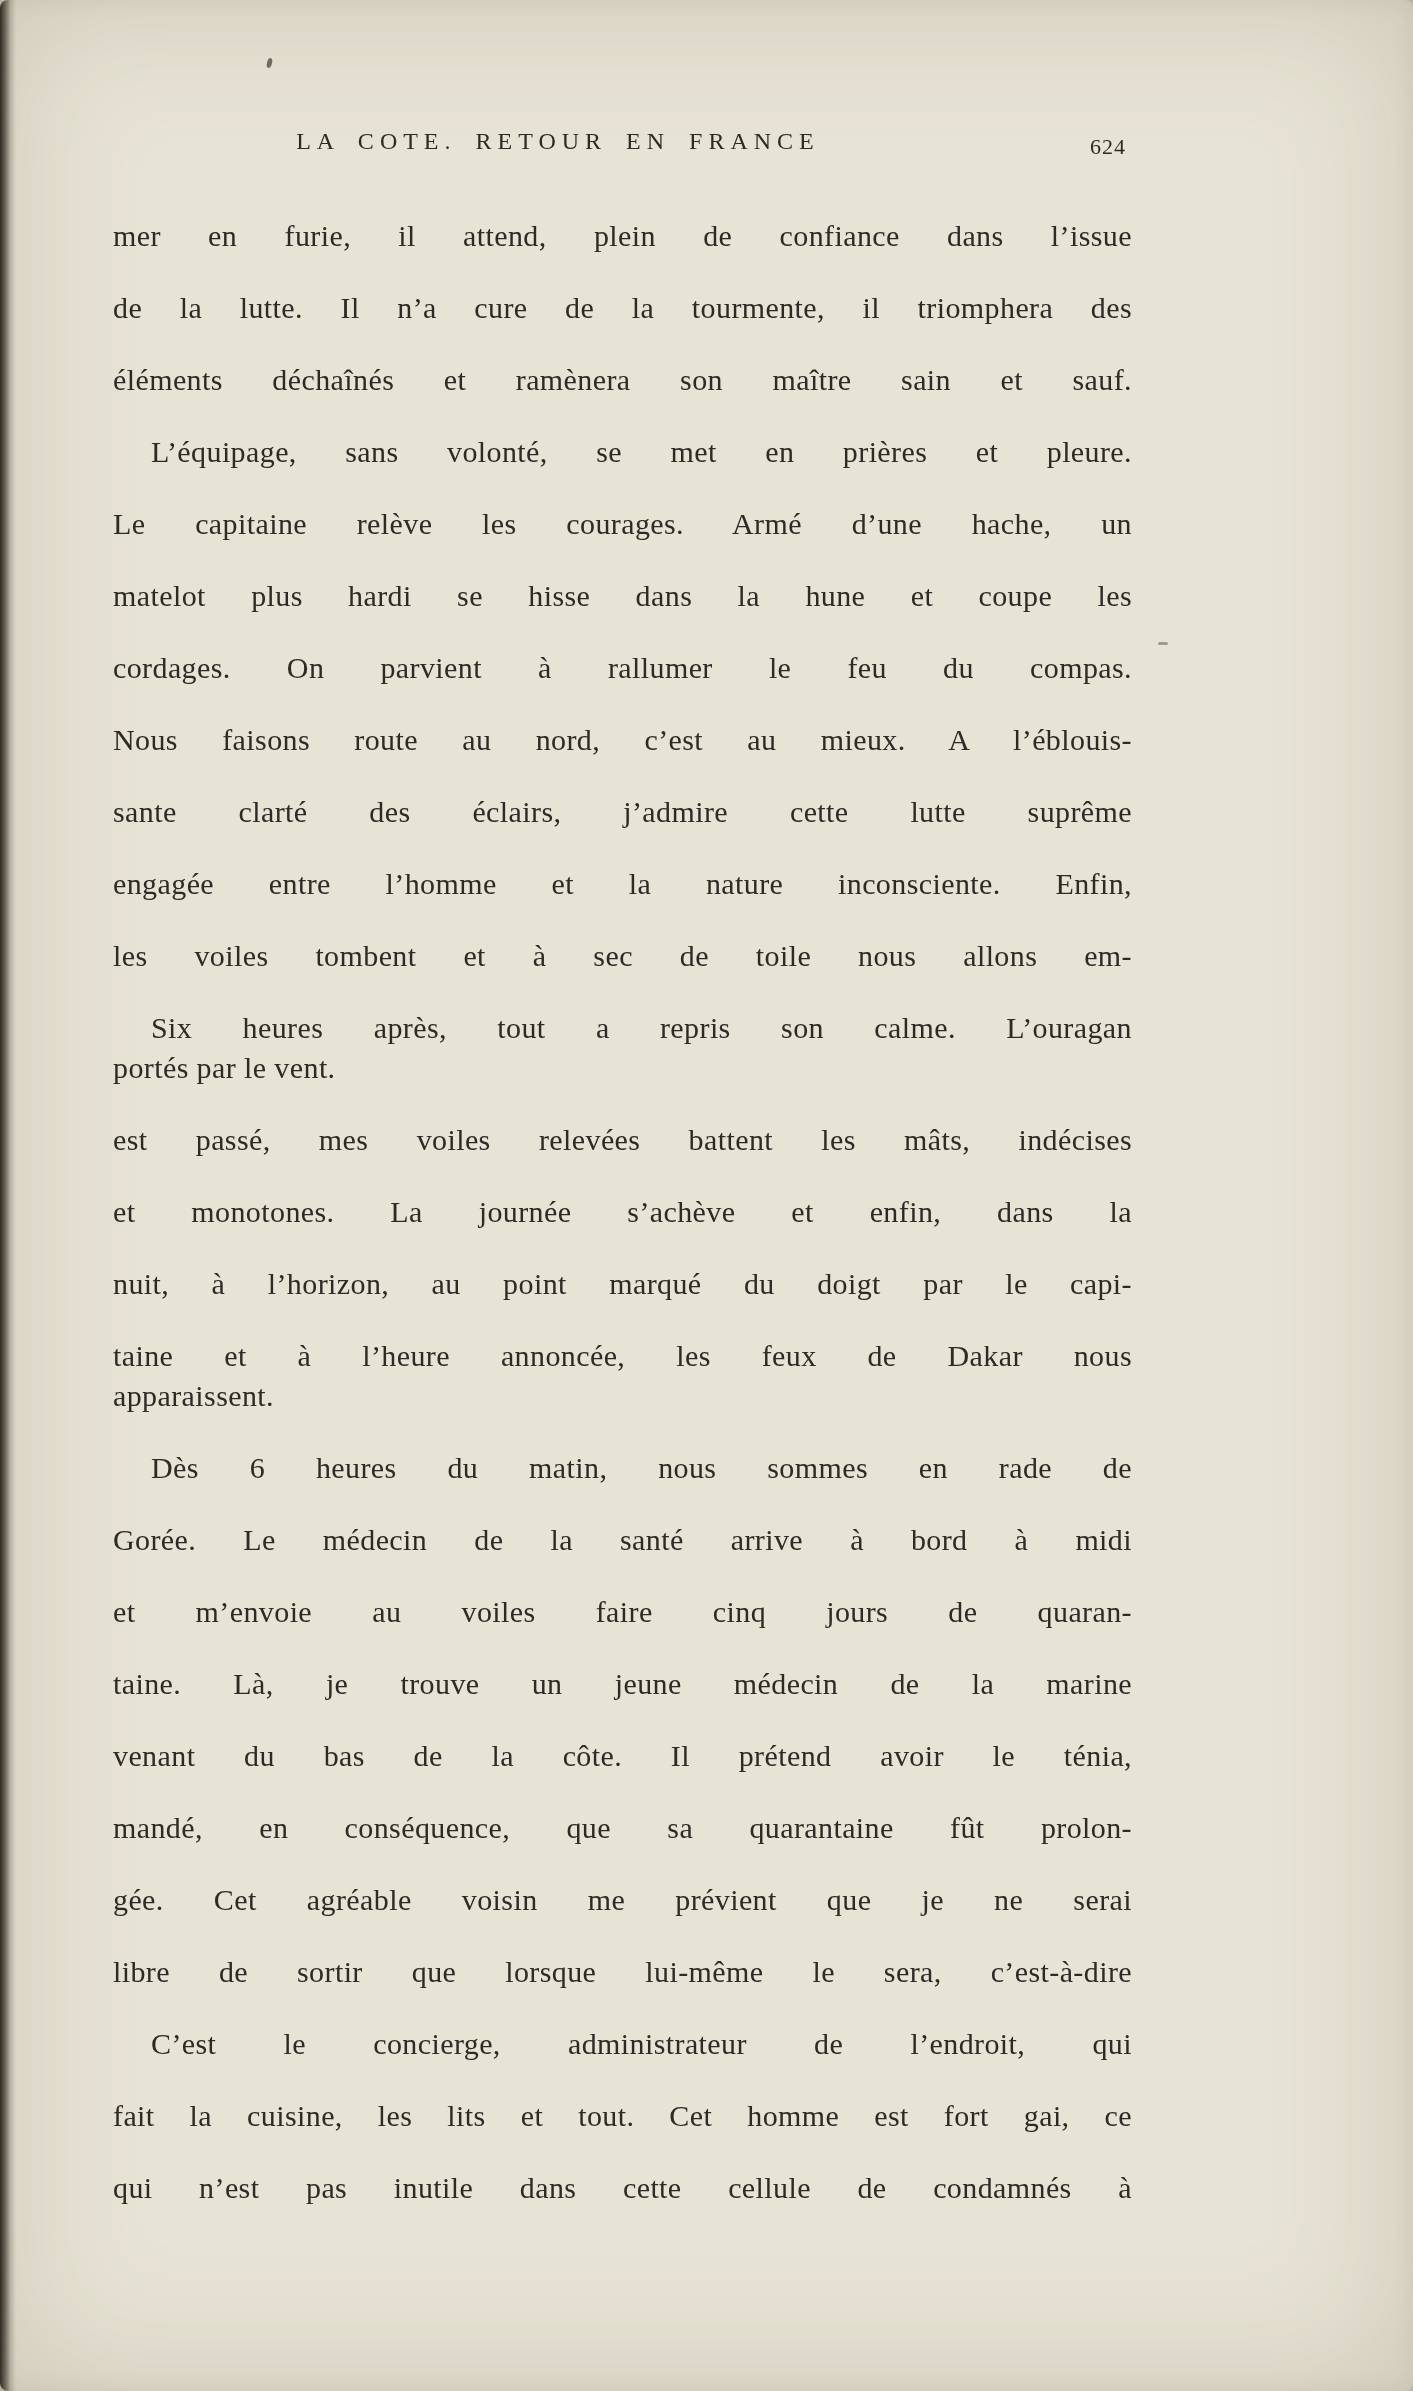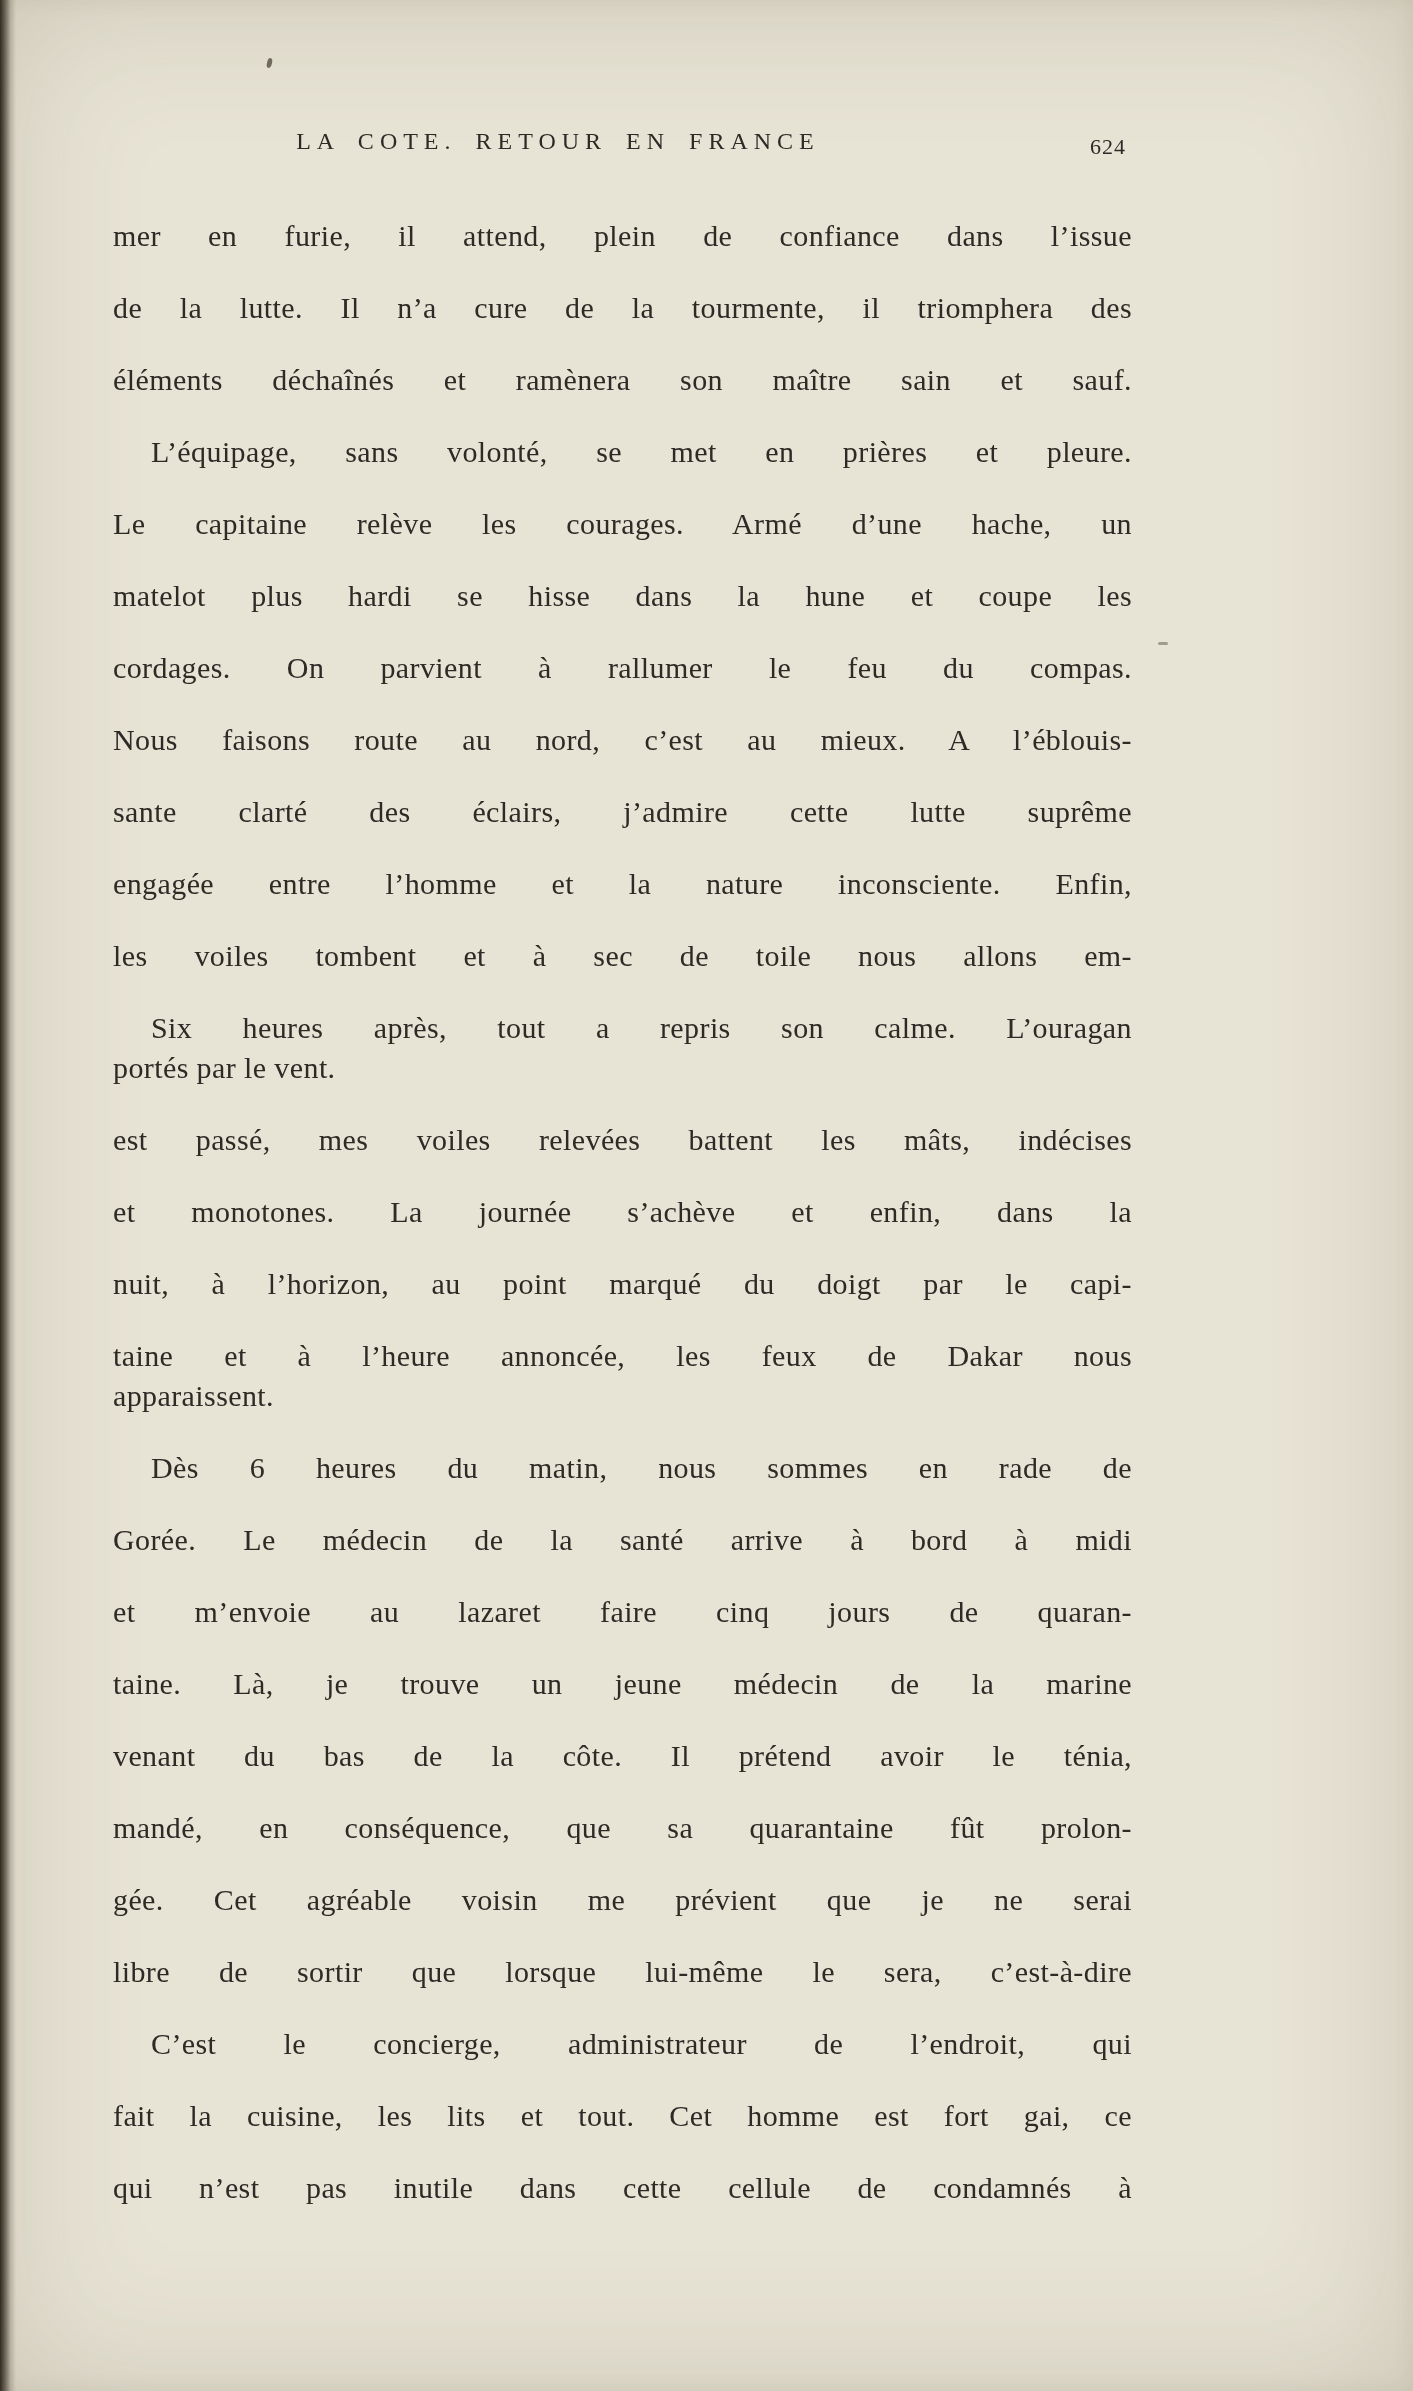--- a/index.html
+++ b/index.html
@@ -9,20 +9,21 @@
   * { box-sizing: border-box; }
   html, body { margin: 0; padding: 0; background: #b8b4a6; }
   .page {
     position: relative;
     width: 1413px;
     height: 2391px;
     background: var(--paper);
     overflow: hidden;
     font-family: "Liberation Serif", "DejaVu Serif", serif;
     color: var(--ink);
+    border-radius: 8px;
   }
   
   .page::after {
     content: "";
     position: absolute;
     inset: 0;
     box-shadow: inset 0 0 140px rgba(110, 95, 70, 0.22), inset 0 0 20px rgba(110, 95, 70, 0.10);
     pointer-events: none;
   }
   
@@ -142,21 +143,21 @@
       <div class="line justify">les voiles tombent et à sec de toile nous allons em-</div>
       <div class="line indent justify">Six heures après, tout a repris son calme. L’ouragan</div>
       <div class="line">portés par le vent.</div>
       <div class="line justify">est passé, mes voiles relevées battent les mâts, indécises</div>
       <div class="line justify">et monotones. La journée s’achève et enfin, dans la</div>
       <div class="line justify">nuit, à l’horizon, au point marqué du doigt par le capi-</div>
       <div class="line justify">taine et à l’heure annoncée, les feux de Dakar nous</div>
       <div class="line">apparaissent.</div>
       <div class="line indent justify">Dès 6 heures du matin, nous sommes en rade de</div>
       <div class="line justify">Gorée. Le médecin de la santé arrive à bord à midi</div>
-      <div class="line justify">et m’envoie au lazaret faire cinq jours de quaran-</div>
+      <div class="line justify">et m’envoie au voiles faire cinq jours de quaran-</div>
       <div class="line justify">taine. Là, je trouve un jeune médecin de la marine</div>
       <div class="line justify">venant du bas de la côte. Il prétend avoir le ténia,</div>
       <div class="line justify">mandé, en conséquence, que sa quarantaine fût prolon-</div>
       <div class="line justify">gée. Cet agréable voisin me prévient que je ne serai</div>
       <div class="line justify">libre de sortir que lorsque lui-même le sera, c’est-à-dire</div>
       <div class="line indent justify">C’est le concierge, administrateur de l’endroit, qui</div>
       <div class="line justify">fait la cuisine, les lits et tout. Cet homme est fort gai, ce</div>
       <div class="line justify">qui n’est pas inutile dans cette cellule de condamnés à</div>
     </main>
 

